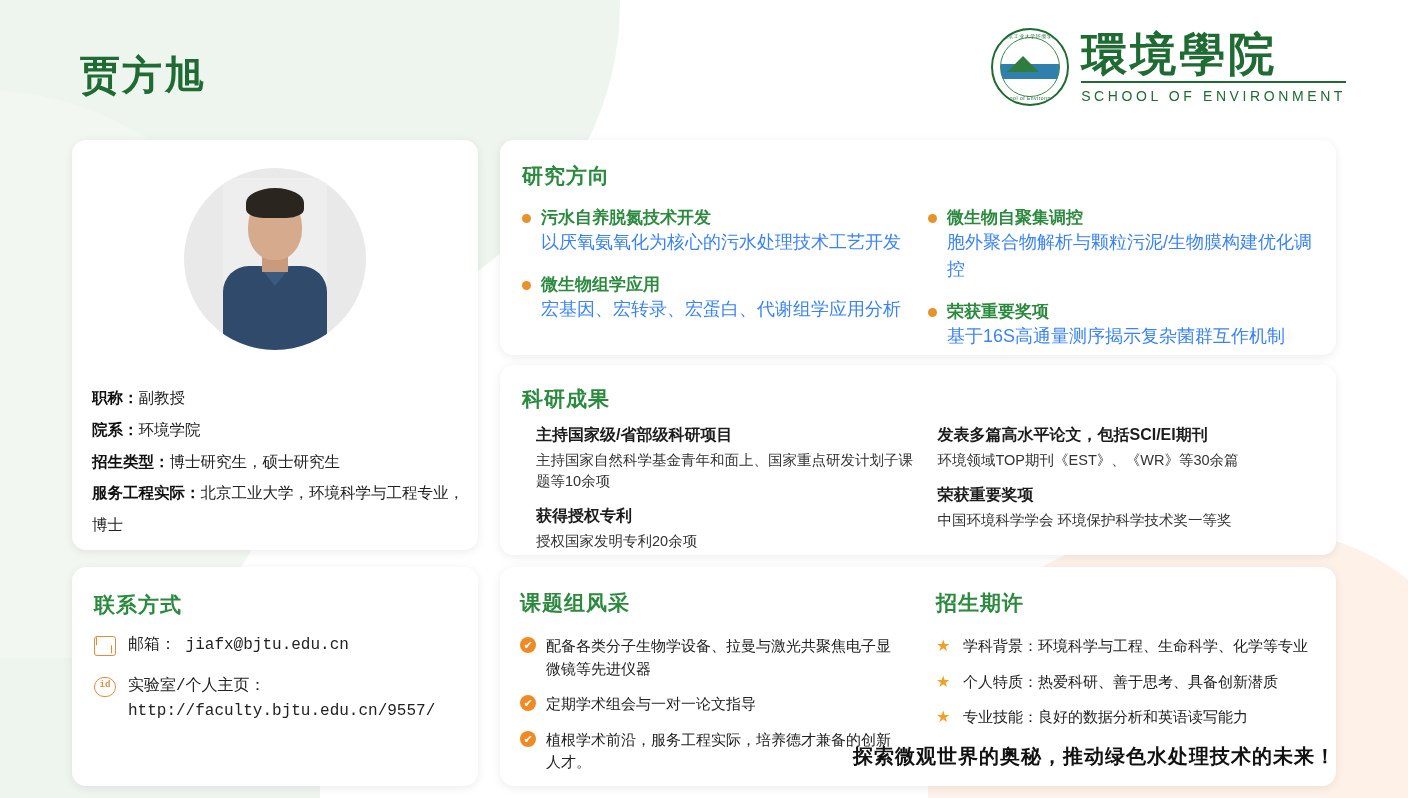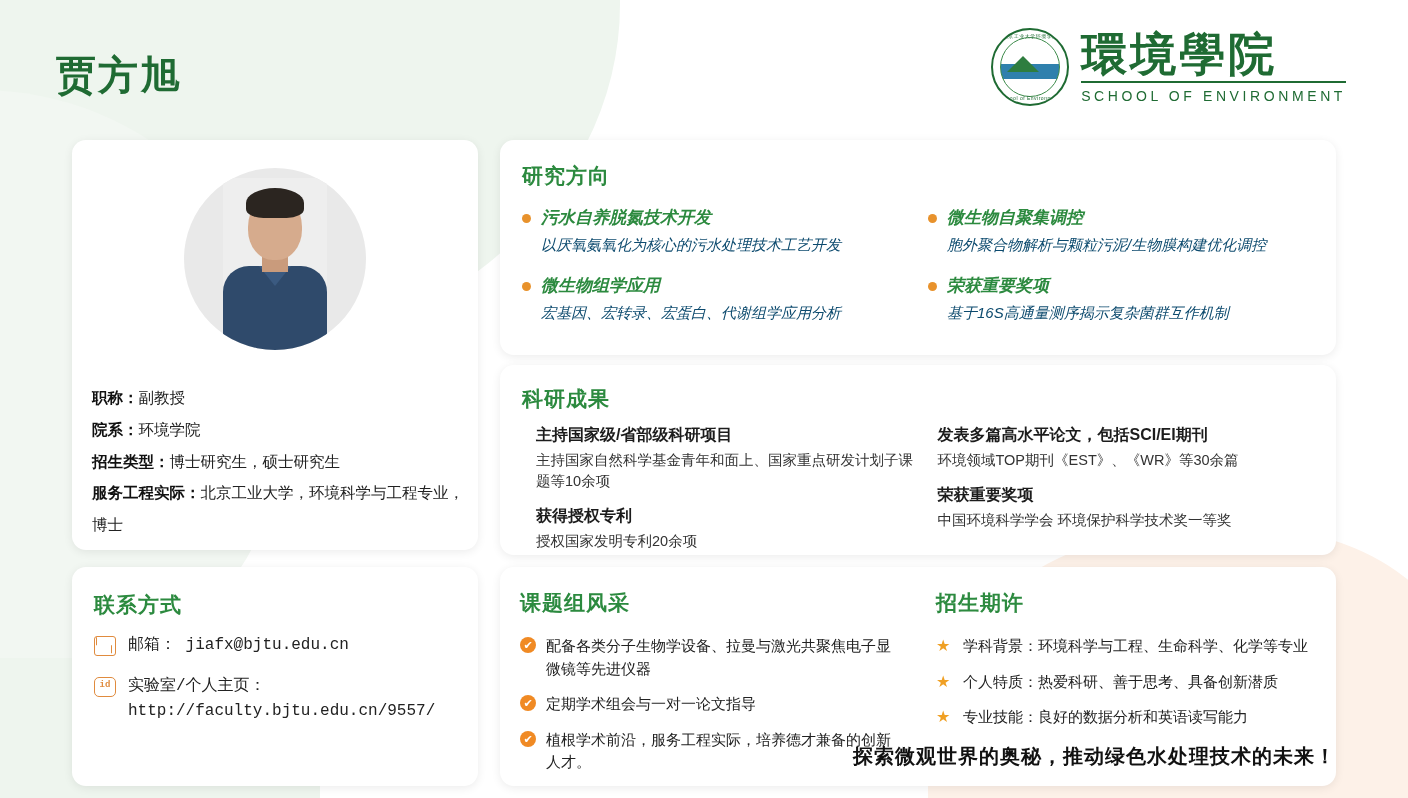--- a/index.html
+++ b/index.html
@@ -65,21 +65,21 @@
   
   .header {
     position: absolute;
     left: 0;
     top: 0;
     width: 1408px;
     height: 130px;
   }
   .name-title {
     position: absolute;
-    left: 56px;
+    left: 80px;
     top: 48px;
     font-size: 40px;
     font-weight: bold;
     color: #1f6b33;
     letter-spacing: 2px;
   }
   .logo {
     position: absolute;
     right: 62px;
     top: 28px;
@@ -307,21 +307,21 @@
     top: 0px;
     width: 14px;
     height: 8px;
     border-left: 1.6px solid #e08b3e;
     border-right: 1.6px solid #e08b3e;
     transform: skewY(28deg);
     transform-origin: left top;
   }
   .c-icon.web {
     border: 1.6px solid #e08b3e;
-    border-radius: 5px;
+    border-radius: 10px;
     font-size: 9px;
     color: #e08b3e;
     text-align: center;
     line-height: 15px;
     font-weight: bold;
   }
   .contact-link { word-break: break-all; }
 
   
   #research-card {
@@ -335,21 +335,20 @@
     left: 22px;
     top: 22px;
   }
   .two-col {
     position: absolute;
     left: 22px;
     right: 20px;
     top: 66px;
     display: flex;
     gap: 18px;
-    font-style: italic;
   }
   .col { flex: 1 1 0; }
   .bullet-item { margin-bottom: 17px; }
   .bullet-head {
     display: flex;
     align-items: baseline;
     gap: 10px;
     font-size: 17px;
     font-weight: bold;
     color: #2c8a3f;
@@ -357,23 +356,22 @@
   .dot {
     flex: none;
     width: 9px;
     height: 9px;
     border-radius: 50%;
     background: #e8922c;
     display: inline-block;
   }
   .bullet-desc {
     margin-left: 19px;
-    margin-top: 5px;
-    font-size: 15px;
-    color: #0c4a6e;
+    font-size: 18px;
+    color: #3b82f6;
     line-height: 1.5;
   }
 
   
   #achievement-card {
     left: 500px;
     top: 365px;
     width: 836px;
     height: 190px;
   }

